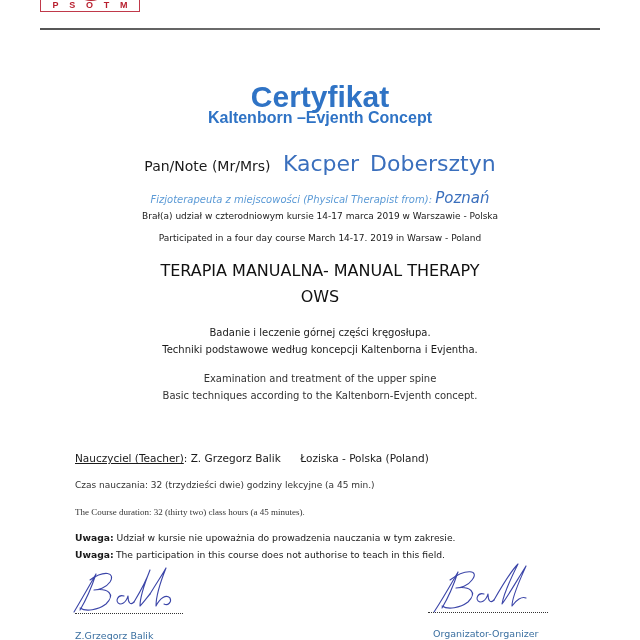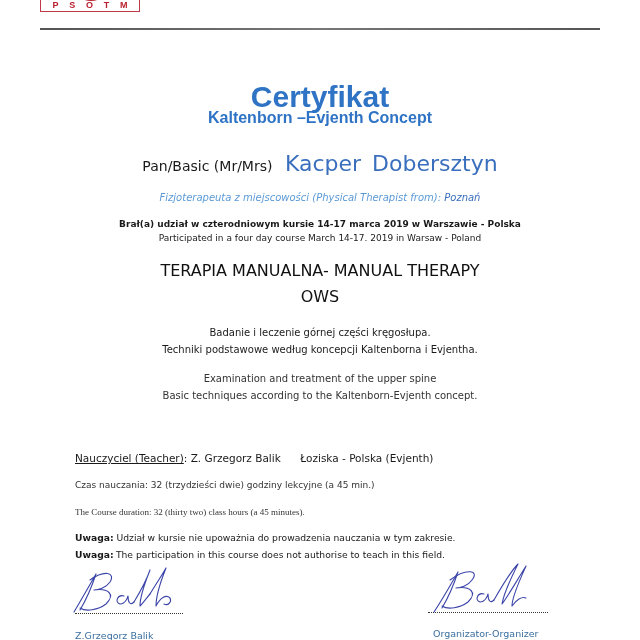--- a/index.html
+++ b/index.html
@@ -100,30 +100,29 @@
     }
     .from-row {
       top: 190px;
       font-family: "DejaVu Sans", sans-serif;
       font-style: italic;
       font-size: 10px;
       color: #5b9ad6;
       line-height: 16px;
     }
     .from-row .city {
-      font-size: 10px;
+      font-size: 15px;
       color: #3a6fbd;
     }
     .course-pl {
-      top: 218px;
+      top: 210px;
       font-family: "DejaVu Sans", sans-serif;
       font-size: 9px;
       line-height: 13px;
       color: #1a1a1a;
-      font-weight: bold;
     }
     .course-en {
       top: 232px;
       font-family: "DejaVu Sans", sans-serif;
       font-size: 9px;
       line-height: 13px;
       color: #1a1a1a;
     }
     .main-title {
       top: 259px;
@@ -261,21 +260,21 @@
     <span>T</span>
     <span>M</span>
   </div>
 </div>
 <div class="rule"></div>
 
 <div class="center title">Certyfikat</div>
 <div class="center subtitle">Kaltenborn –Evjenth Concept</div>
 
 <div class="center name-row">
-  <span class="name-label">Pan/Basic (Mr/Mrs)</span>
+  <span class="name-label">Pan/Note (Mr/Mrs)</span>
   <span class="name-value">Kacper  Dobersztyn</span>
 </div>
 
 <div class="center from-row">
   <span>Fizjoterapeuta z miejscowości (Physical Therapist from):</span>
   <span class="city">Poznań</span>
 </div>
 
 <div class="center course-pl">Brał(a) udział w czterodniowym kursie 14-17 marca  2019  w Warszawie - Polska</div>
 <div class="center course-en">Participated in a four day course  March 14-17. 2019 in Warsaw - Poland</div>
@@ -284,21 +283,21 @@
 <div class="center main-sub">OWS</div>
 
 <div class="center desc desc-pl-1">Badanie i leczenie górnej części kręgosłupa.</div>
 <div class="center desc desc-pl-2">Techniki podstawowe według koncepcji Kaltenborna i Evjentha.</div>
 <div class="center desc desc-en-1">Examination and treatment of the upper spine</div>
 <div class="center desc desc-en-2">Basic techniques according to the Kaltenborn-Evjenth concept.</div>
 
 <div class="left teacher-row">
   <span class="label">Nauczyciel (Teacher)</span><span>:</span>
   <span>Z. Grzegorz Balik</span>
-  <span class="place">Łoziska - Polska (Evjenth)</span>
+  <span class="place">Łoziska - Polska (Poland)</span>
 </div>
 
 <div class="left duration-pl">Czas nauczania:  32 (trzydzieści dwie) godziny lekcyjne  (a 45 min.)</div>
 <div class="left duration-en">The Course duration:  32 (thirty two) class hours (a 45 minutes).</div>
 
 <div class="left note-pl">
   <span class="note-key">Uwaga:</span>
   <span>Udział w kursie nie upoważnia do prowadzenia nauczania w tym zakresie.</span>
 </div>
 <div class="left note-en">

